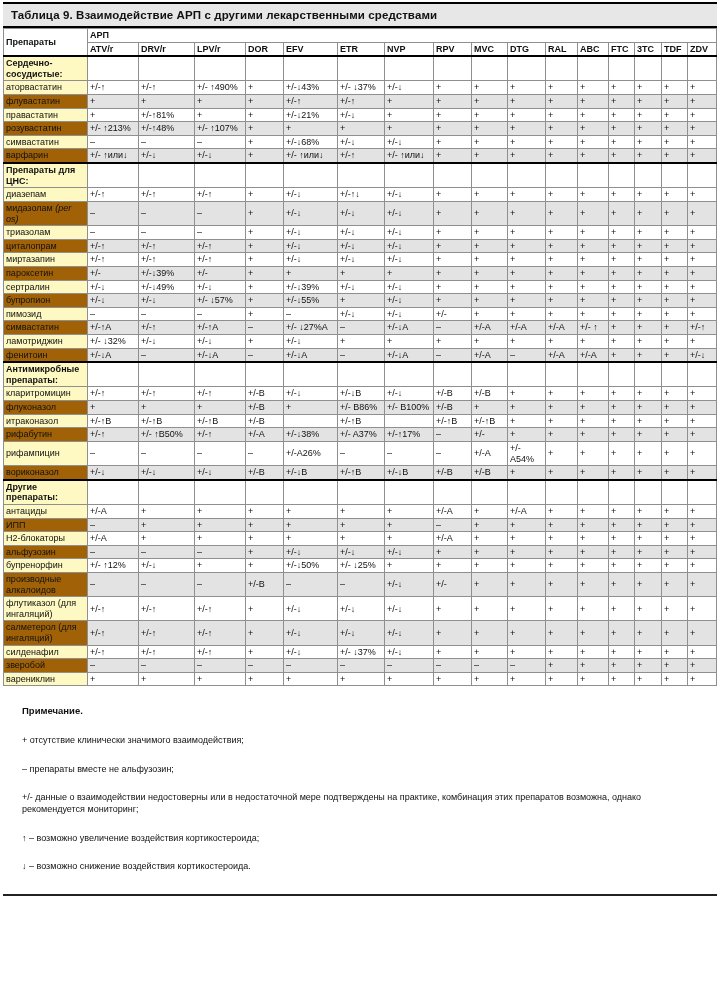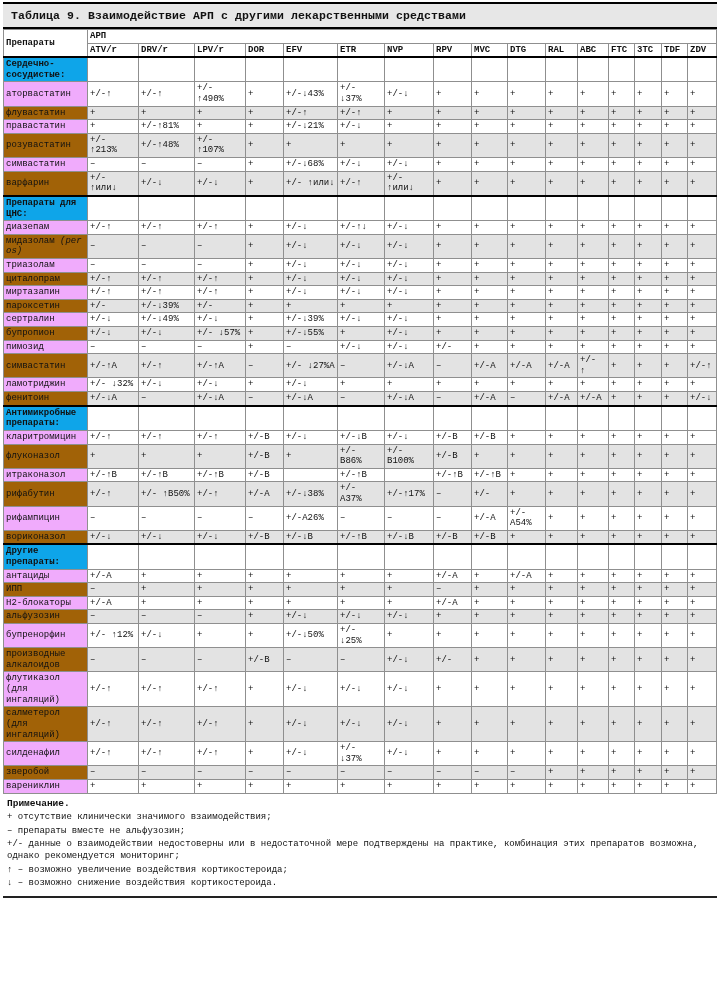--- a/index.html
+++ b/index.html
@@ -1,39 +1,39 @@
 <!DOCTYPE html>
 <html><head>
 <meta charset="utf-8">
 <style>
   html,body{margin:0;padding:0;background:#fff;}
   body{width:720px;font-family:"Liberation Sans","DejaVu Sans",sans-serif;color:#111;}
-  .page{width:714px;margin:0 auto;padding-top:2px;font-family:Liberation Mono, monospace;}
+  .page{width:714px;margin:0 auto;padding-top:2px;}
   .title-bar{
     background:#e7e7e7;border-top:2px solid #000;border-bottom:2px solid #000;
     font-weight:700;font-size:11.5px;padding:5px 8px;letter-spacing:.1px;
   }
   table.grid{border-collapse:collapse;width:710px;table-layout:fixed;margin:0;}
   table.grid th,table.grid td{
     border:1px solid #8f8f8f;padding:1px 2px;vertical-align:middle;
     font-size:9px;line-height:1.18;text-align:left;overflow:hidden;
   }
   table.grid{border:1.5px solid #000;}
   th.drugcol{font-weight:700;font-size:10px;padding-left:4px;border-right:2px solid #000;}
   th.arp{font-weight:700;font-size:10px;text-align:center;padding:2px;}
   th.code{font-weight:700;font-size:9.5px;padding:7px 1px;text-align:left;padding-left:3px;}
-  td.drug{font-size:9.5px;padding-left:12px;border-right:2px solid #000;background:#f0abfc;}
-  td.section{font-weight:700;font-size:9.5px;padding-left:2px;border-right:2px solid #000;background:#0ea5e9;}
+  td.drug{font-size:9.5px;padding-left:12px;border-right:2px solid #000;background:#fef9c3;}
+  td.section{font-weight:700;font-size:9.5px;padding-left:2px;border-right:2px solid #000;background:#fef9c3;}
   tr.sec-top td{border-top:2px solid #000;}
   tr.g td{background:#e3e3e3;}
   tr.g td.drug{background:#a16207;}
   td.val{text-align:left;padding-left:3px;}
   .notes{border-bottom:2px solid #222;padding:2px 2px 4px 2px;font-size:9px;line-height:1.3;}
   .notes .nh{font-weight:700;font-size:9.5px;}
-  .notes div{margin:2px;}
+  .notes div{margin:17px;}
   i{font-style:italic;}
 </style>
 </head>
 <body>
 
 <div class="page">
   <div class="title-bar">Таблица 9. Взаимодействие АРП с другими лекарственными средствами</div>
   <table class="grid">
     <colgroup>
         <col style="width: 84px;">

